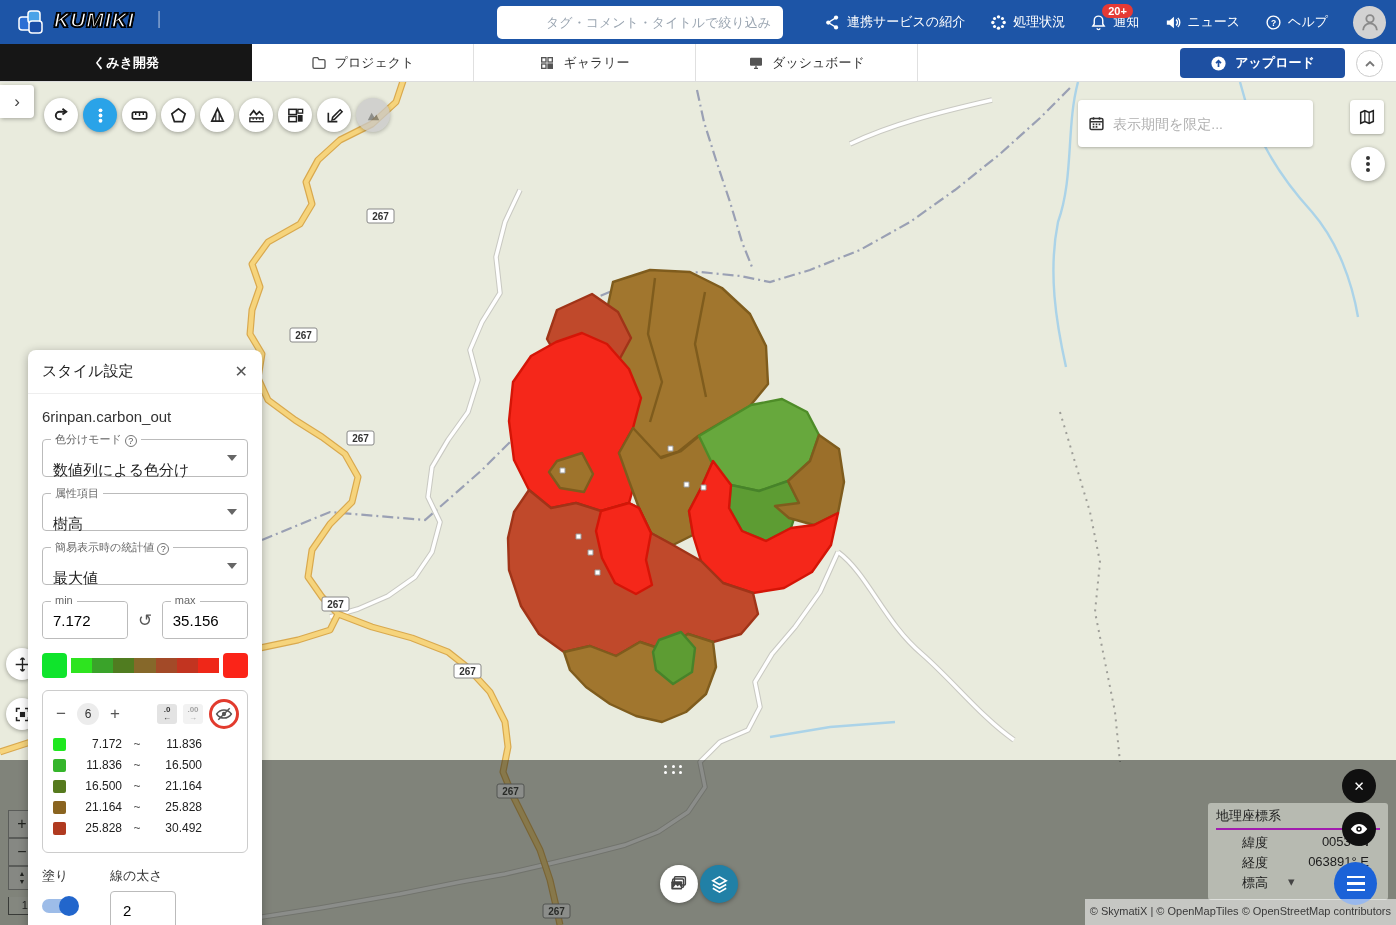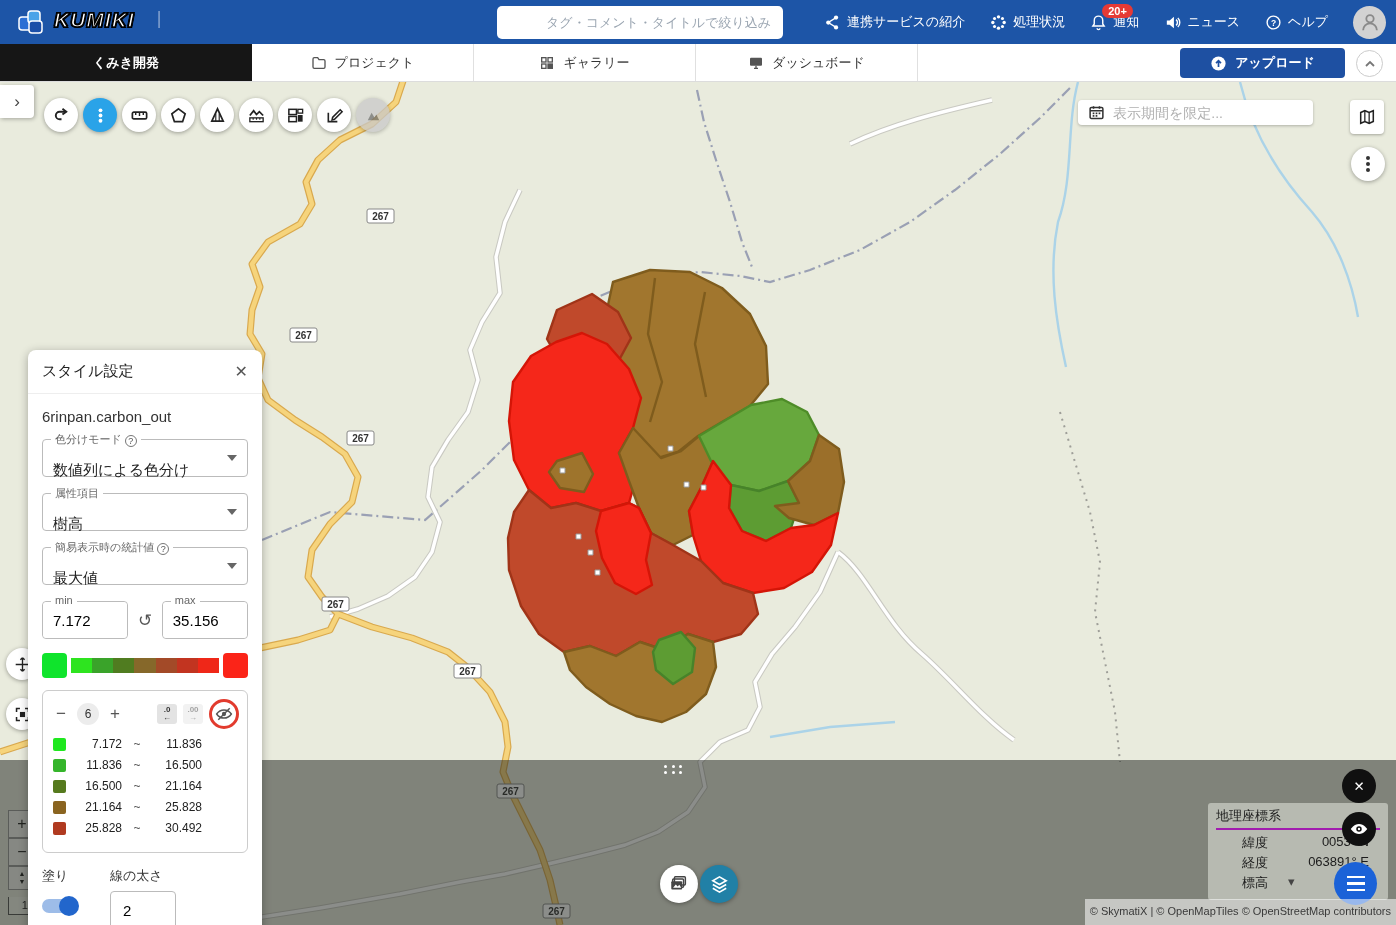--- a/index.html
+++ b/index.html
@@ -61,21 +61,21 @@
     justify-content:center; cursor:pointer; border:none; }
   .tools { position:absolute; left:44px; top:16px; display:flex; gap:5px; z-index:8; }
   .tools .circle-btn svg { width:19px; height:19px; }
   .tool-active { background:#2aa3e8; }
   .tool-disabled { background:#c9c9c9; opacity:.75; }
   .expand-tab { position:absolute; left:0; top:3px; width:34px; height:33px;
     background:#fff; border-radius:0 4px 4px 0; box-shadow:1px 1px 4px rgba(0,0,0,.3);
     display:flex; align-items:center; justify-content:center; font-size:17px; color:#444;
     cursor:pointer; z-index:8; }
 
-  .date-filter { position:absolute; left:1078px; top:18px; width:235px; height:25px;
+  .date-filter { position:absolute; left:1078px; top:18px; width:235px; height:47px;
     background:#fff; border-radius:4px; box-shadow:0 1px 3px rgba(0,0,0,.25);
     display:flex; align-items:center; padding:0 10px; gap:8px; z-index:8; }
   .date-filter input { border:none; outline:none; font-size:14px; width:170px; }
   .date-filter input::placeholder { color:#b0b0b0; }
   .sq-btn { position:absolute; width:34px; height:34px; background:#fff; border:none;
     border-radius:4px; box-shadow:0 1px 3px rgba(0,0,0,.3); display:flex;
     align-items:center; justify-content:center; cursor:pointer; z-index:8; }
   .kebab i { display:block; width:4px; height:4px; border-radius:50%; background:#333;
     margin:2px auto; }
 

